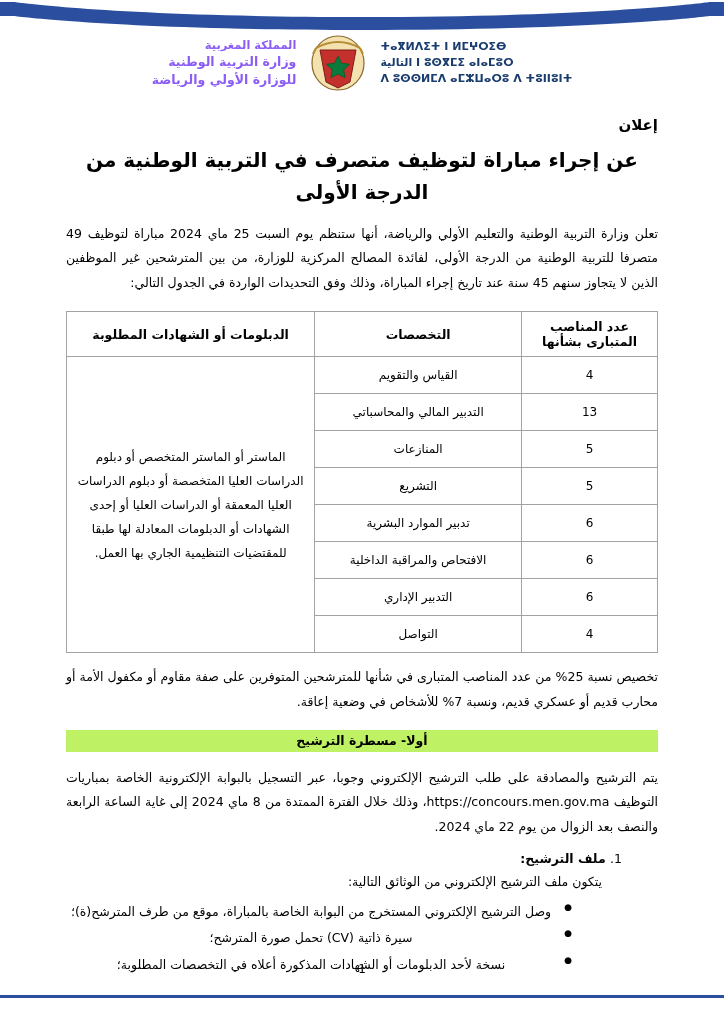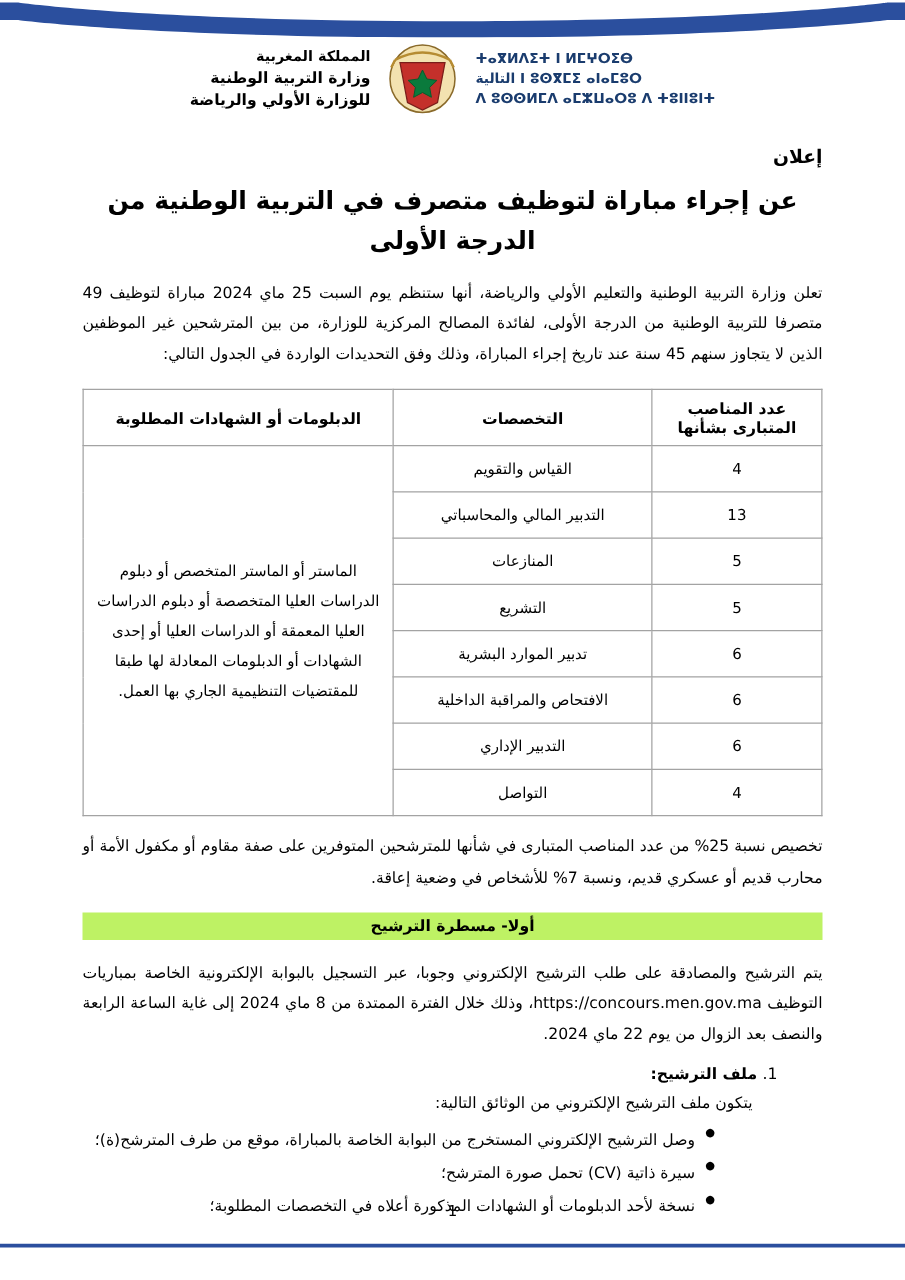--- a/index.html
+++ b/index.html
@@ -43,21 +43,21 @@
     height: 58px;
     flex: none;
     position: relative;
   }
   .ministry-ar {
     text-align: right;
     direction: rtl;
     line-height: 1.45;
     font-size: 12.5px;
     font-weight: bold;
-    color: #000000;
+    color: #8b5cf6;
   }
   .ministry-ar .l1 { font-size: 11.5px; }
   .ministry-ar .l2 { font-size: 12.5px; }
   .ministry-ar .l3 { font-size: 12.5px; }
   .ministry-tif {
     text-align: left;
     direction: ltr;
     line-height: 1.45;
     font-size: 11px;
     font-weight: bold;
@@ -150,20 +150,21 @@
     direction: rtl;
     font-size: 12.5px;
     margin-top: 8px;
     padding-right: 56px;
   }
   ul.bullets {
     direction: rtl;
     margin: 10px 0 16px 0;
     padding-right: 86px;
     list-style: none;
+    text-align: center;
   }
   ul.bullets li {
     font-size: 12.5px;
     line-height: 2.1;
     position: relative;
     padding-right: 16px;
   }
   ul.bullets li::before {
     content: "\25CF";
     position: absolute;

